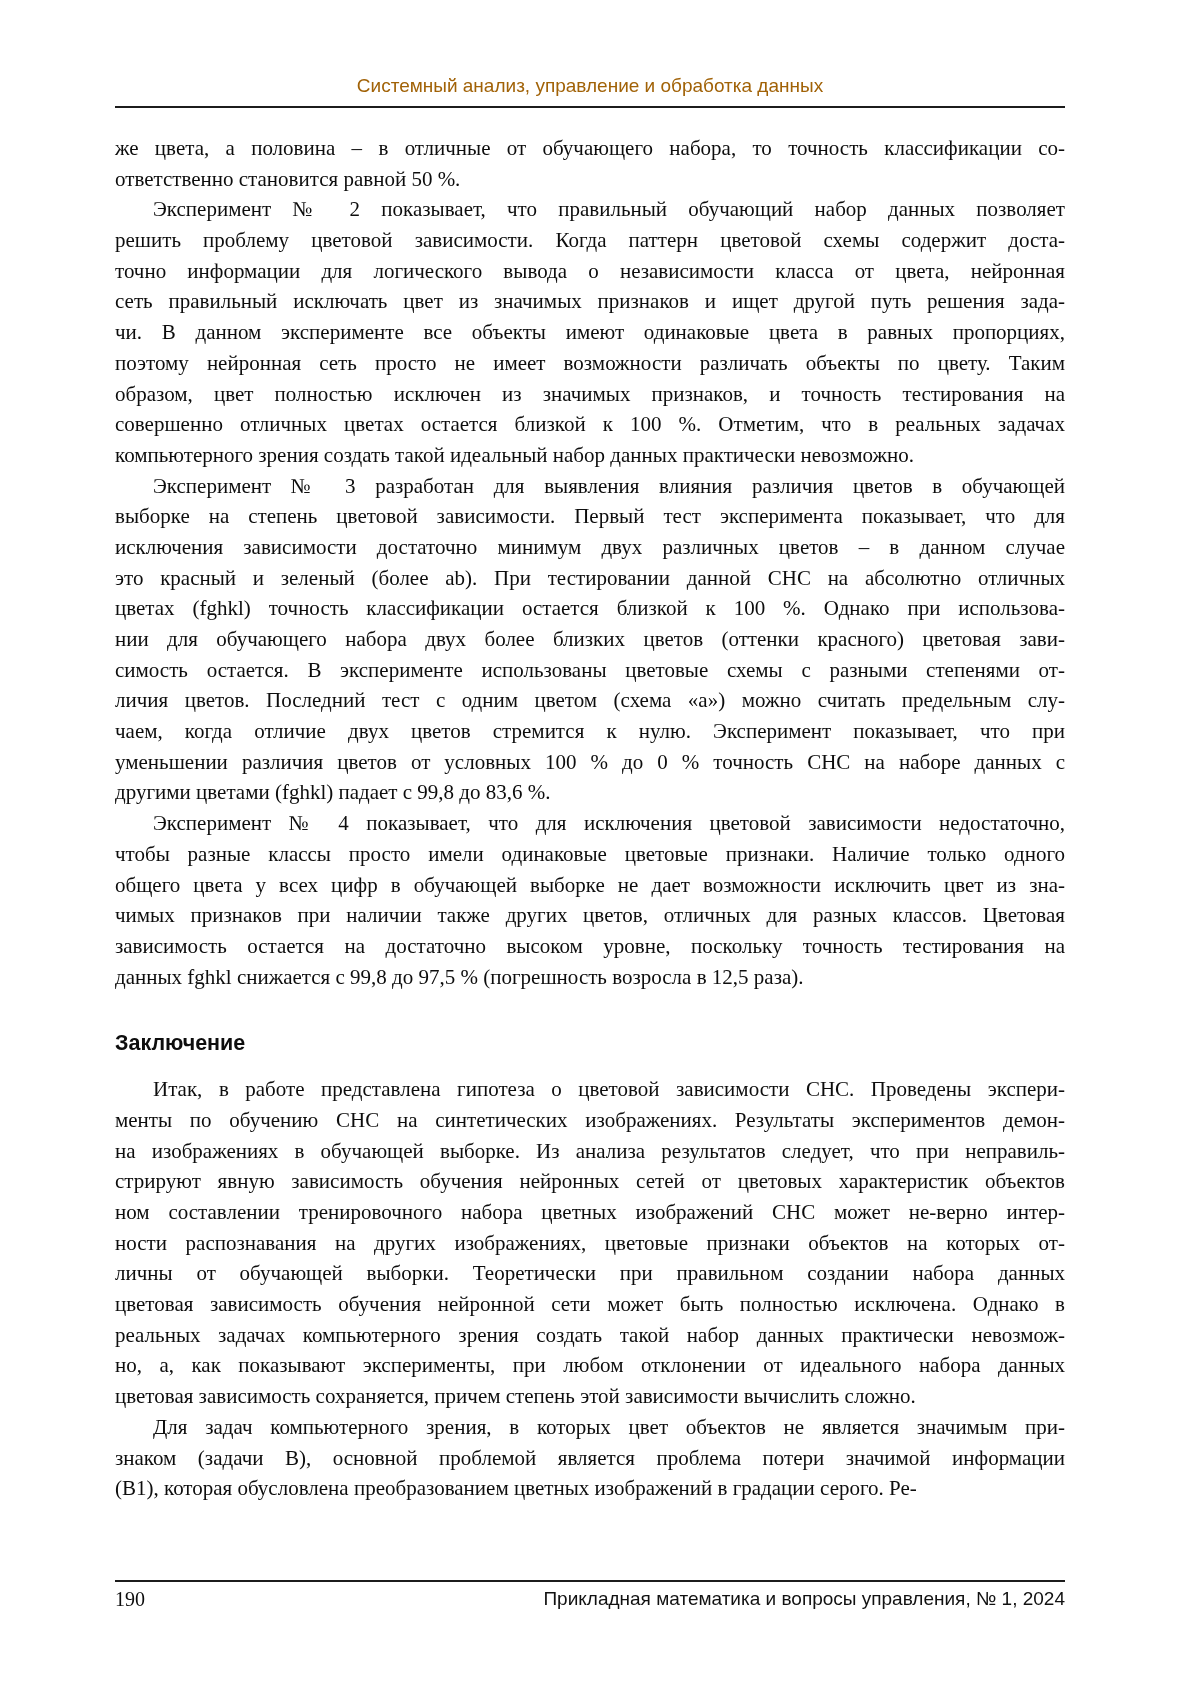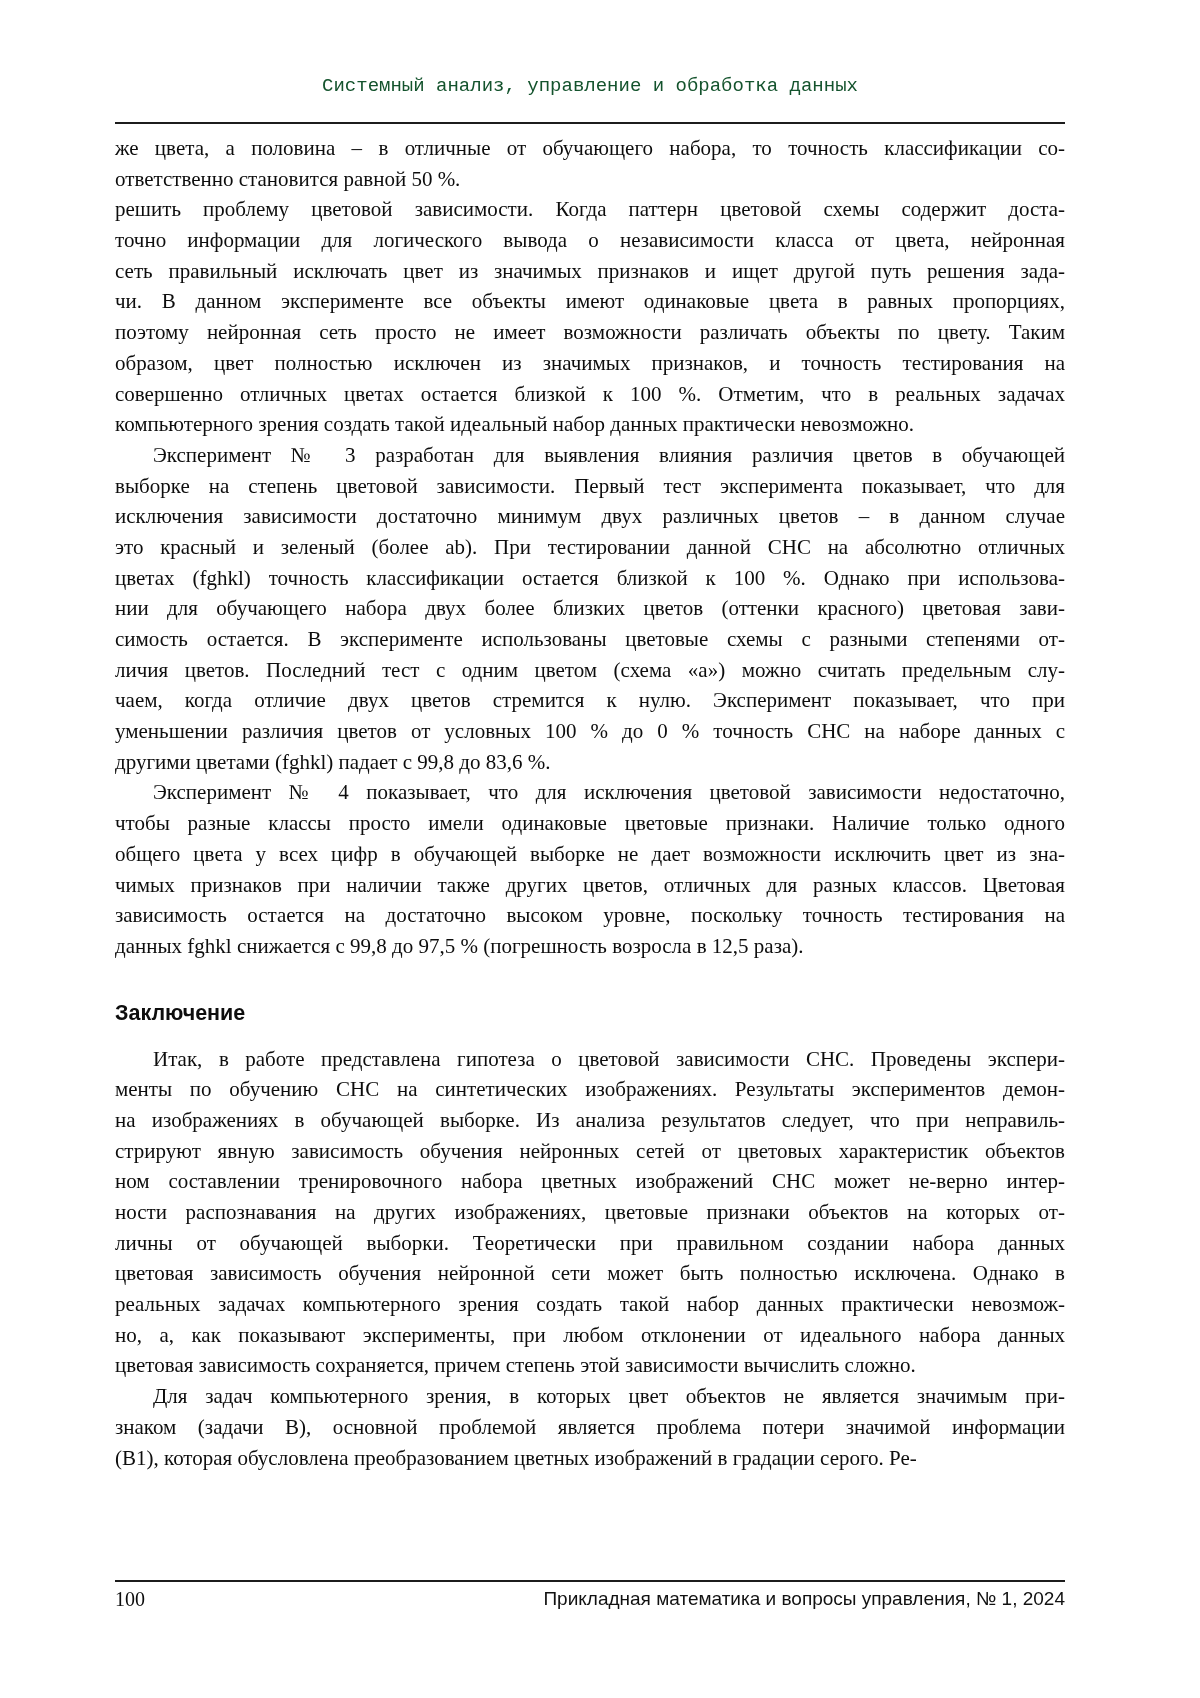--- a/index.html
+++ b/index.html
@@ -15,26 +15,26 @@
     overflow: hidden;
     color: #0d0d0d;
   }
   
   .running-header {
     position: absolute;
     left: 115px;
     top: 74px;
     width: 950px;
     text-align: center;
-    font-family: Liberation Mono, monospace;
+    font-family: Liberation Sans, sans-serif;
     font-size: 19px;
     line-height: 24px;
-    color: #14532d;
+    color: #a16207;
     border-bottom: 2.5px solid #1c1c1c;
-    padding-bottom: 24px;
+    padding-bottom: 8px;
   }
   
   .body-text {
     position: absolute;
     left: 115px;
     top: 133px;
     width: 950px;
     font-family: "Liberation Serif", "DejaVu Serif", serif;
     font-size: 21px;
     color: #0d0d0d;
@@ -93,20 +93,21 @@
 <div class="page">
 
   <div class="running-header">Системный анализ, управление и обработка данных</div>
 
   <div class="body-text">
       <div class="paragraph">
         <div class="line">же цвета, а половина – в отличные от обучающего набора, то точность классификации со-</div>
         <div class="line last">ответственно становится равной 50 %.</div>
       </div>
       <div class="paragraph">
+        <div class="line indent">Эксперимент № 2 показывает, что правильный обучающий набор данных позволяет</div>
         <div class="line">решить проблему цветовой зависимости. Когда паттерн цветовой схемы содержит доста-</div>
         <div class="line">точно информации для логического вывода о независимости класса от цвета, нейронная</div>
         <div class="line">сеть правильный исключать цвет из значимых признаков и ищет другой путь решения зада-</div>
         <div class="line">чи. В данном эксперименте все объекты имеют одинаковые цвета в равных пропорциях,</div>
         <div class="line">поэтому нейронная сеть просто не имеет возможности различать объекты по цвету. Таким</div>
         <div class="line">образом, цвет полностью исключен из значимых признаков, и точность тестирования на</div>
         <div class="line">совершенно отличных цветах остается близкой к 100 %. Отметим, что в реальных задачах</div>
         <div class="line last">компьютерного зрения создать такой идеальный набор данных практически невозможно.</div>
       </div>
       <div class="paragraph">
@@ -146,18 +147,18 @@
       </div>
       <div class="paragraph">
         <div class="line indent">Для задач компьютерного зрения, в которых цвет объектов не является значимым при-</div>
         <div class="line">знаком (задачи B), основной проблемой является проблема потери значимой информации</div>
         <div class="line last">(B1), которая обусловлена преобразованием цветных изображений в градации серого. Ре-</div>
       </div>
     </div>
 
   <div class="footer">
     <div class="footer-row">
-      <span class="page-number">100</span>
+      <span class="page-number">190</span>
       <div class="journal-title">Прикладная математика и вопросы управления, № 1, 2024</div>
     </div>
   </div>
 
 </div>
 
 </body></html>

